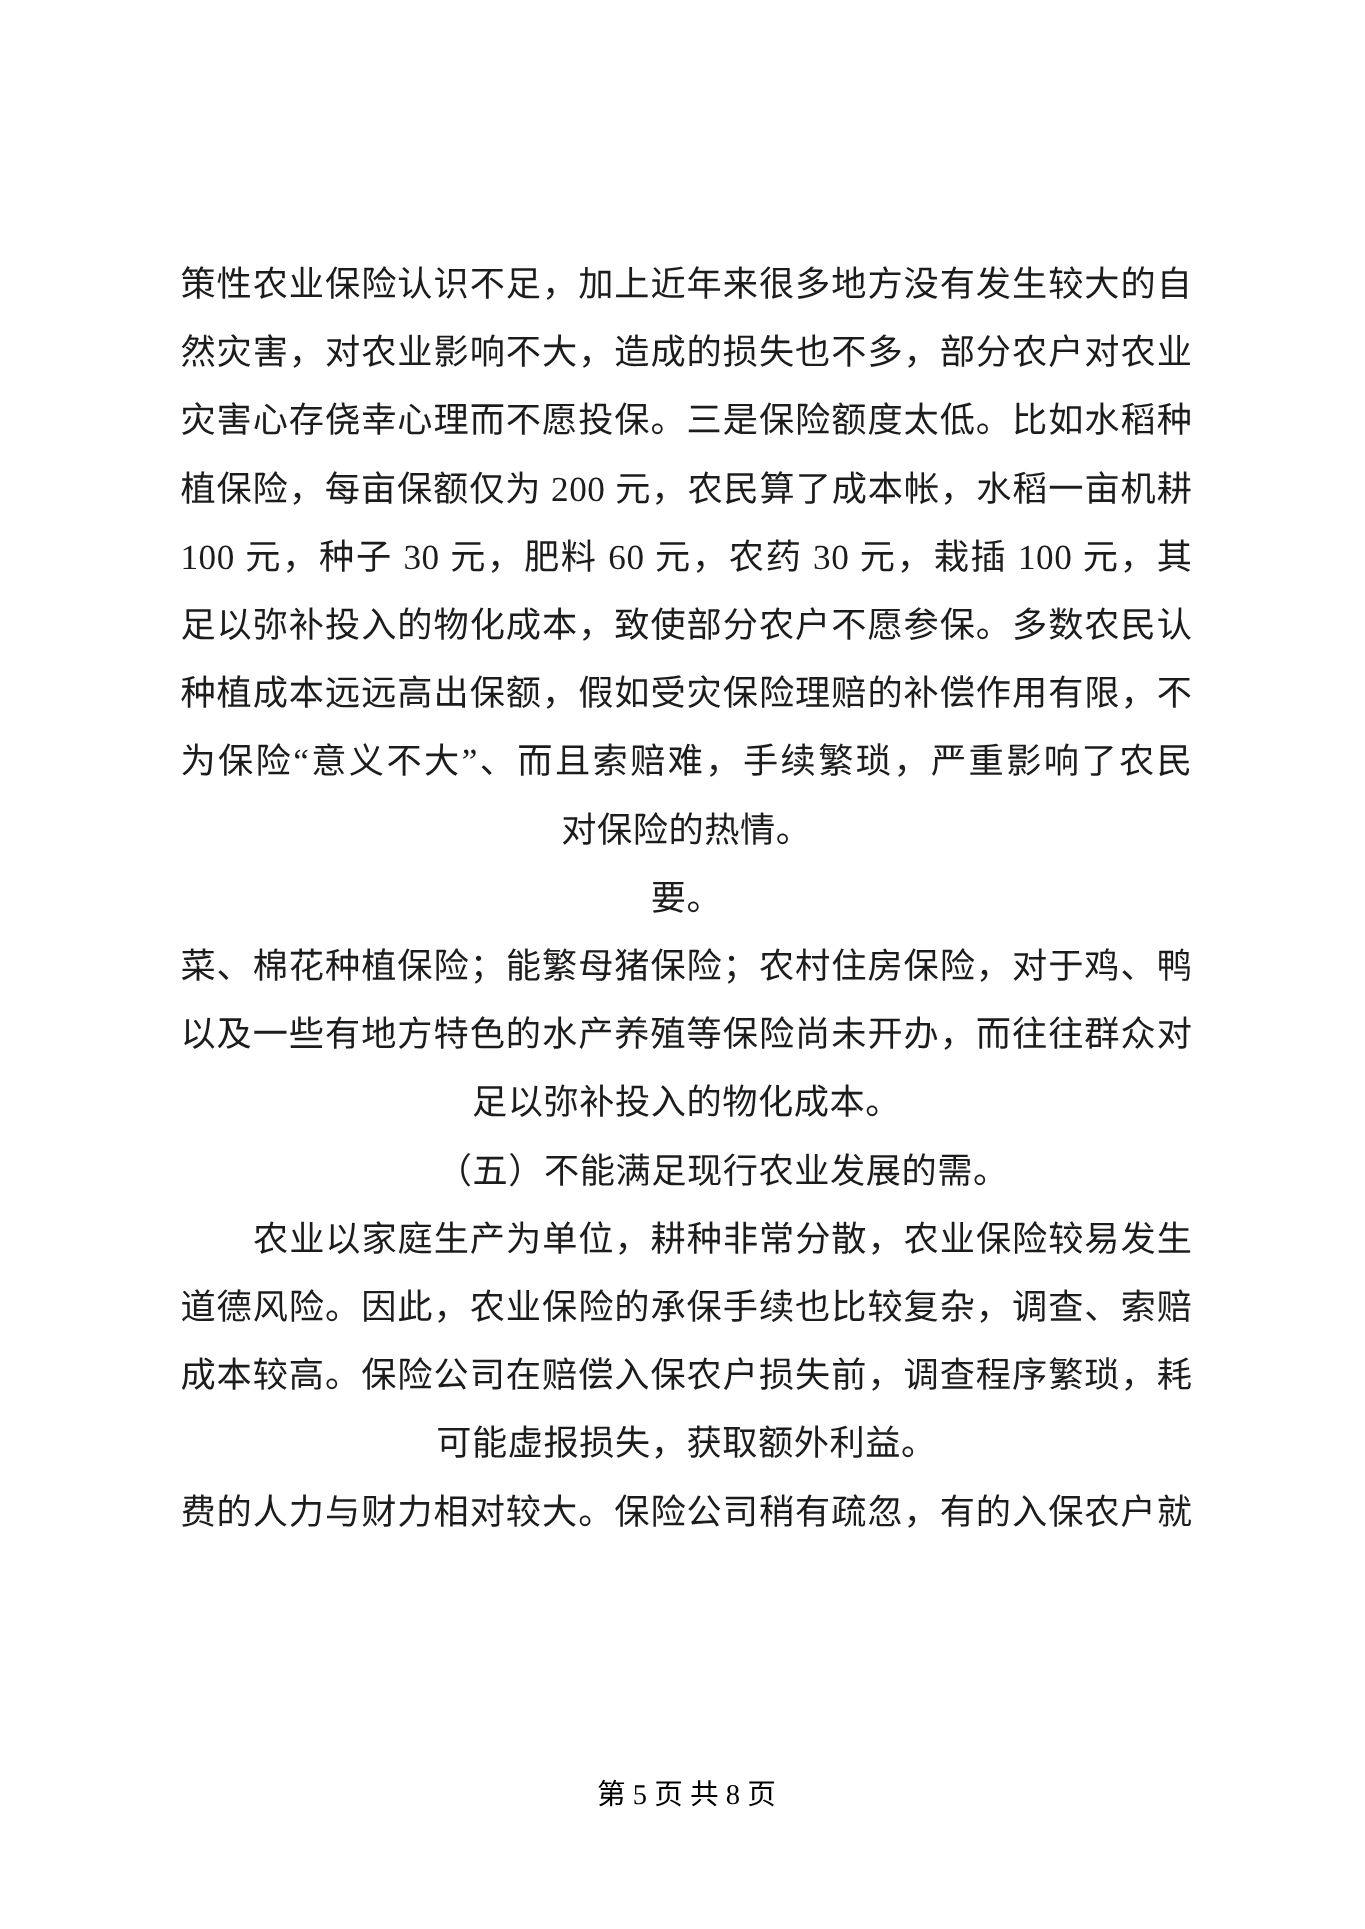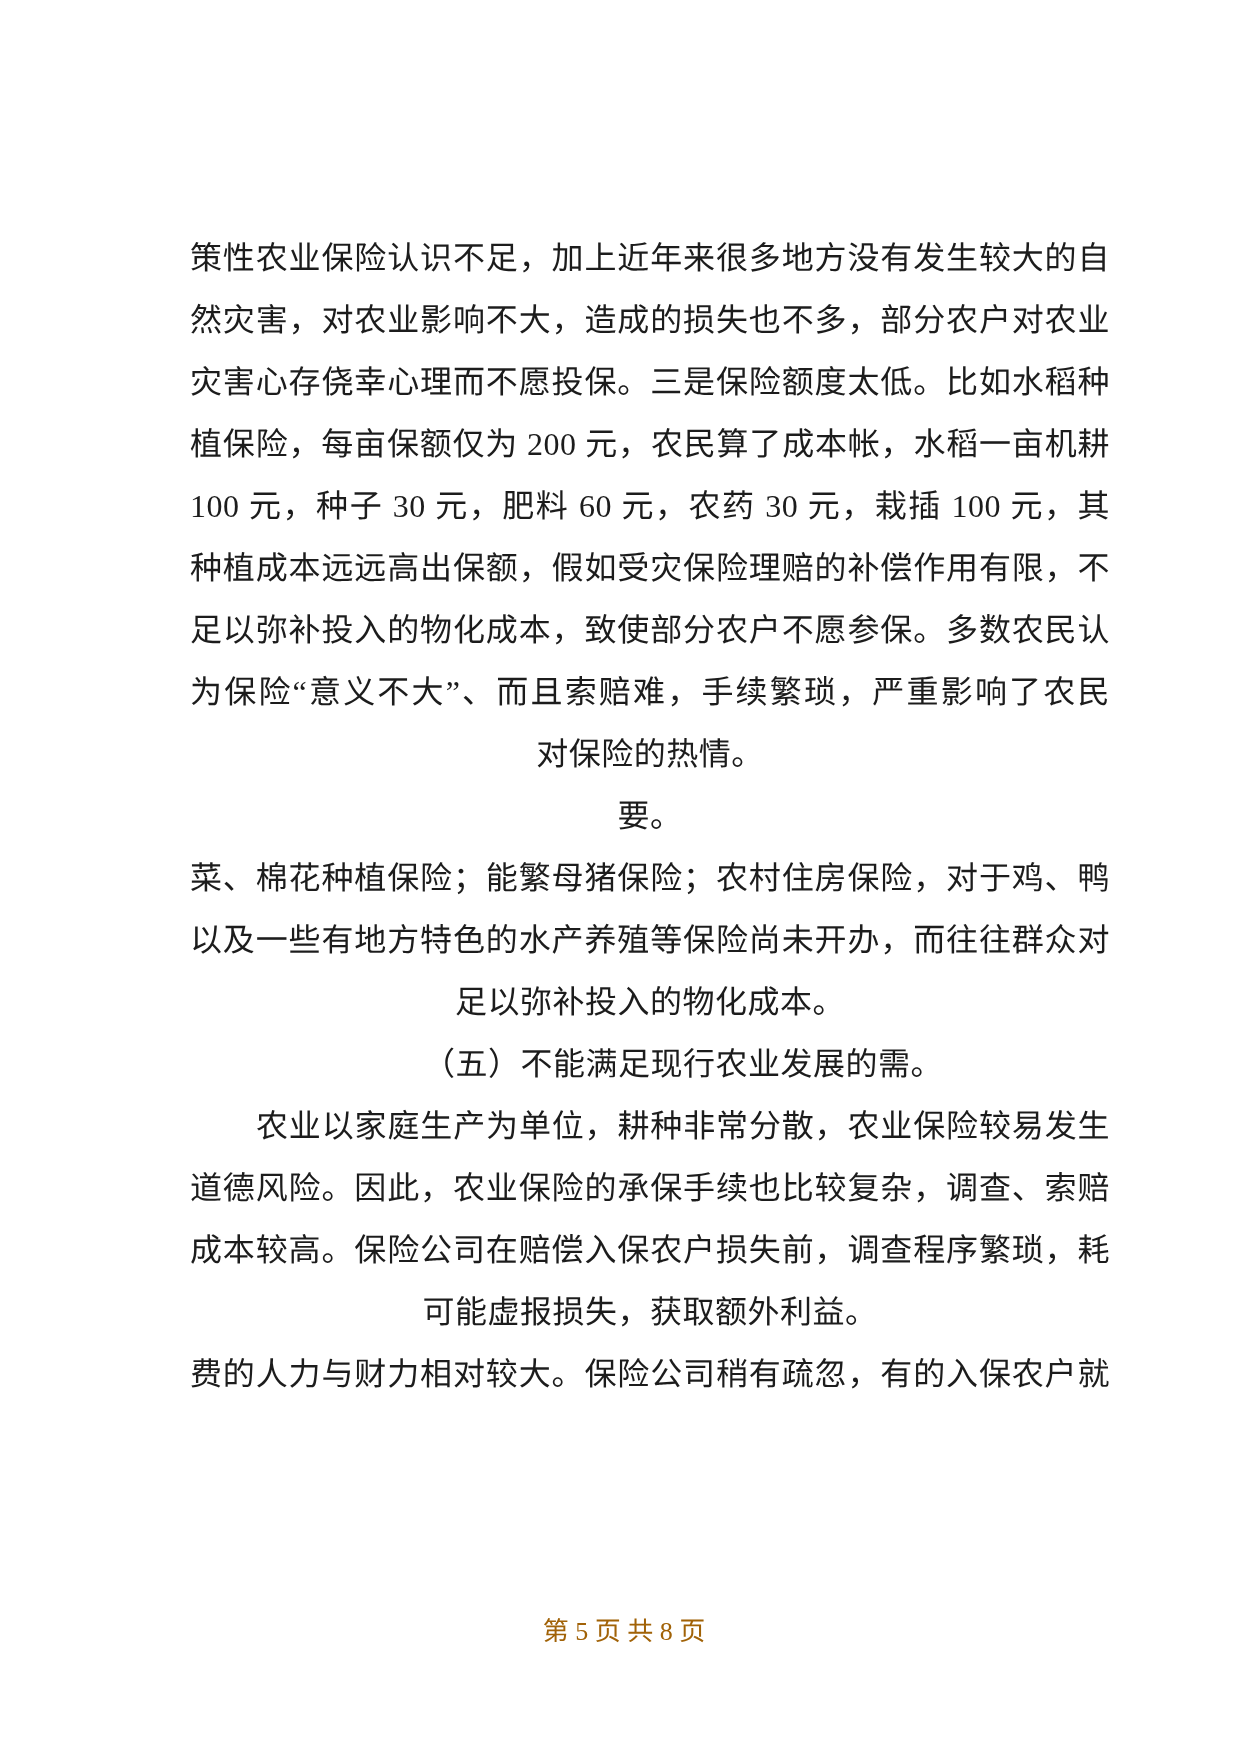--- a/index.html
+++ b/index.html
@@ -14,21 +14,20 @@
     background: #ffffff;
     font-family: "Liberation Serif", "DejaVu Serif", serif;
     color: #1c1c1c;
     overflow: hidden;
   }
   .textcol {
     position: absolute;
     left: 164px;
     top: 227px;
     width: 920px;
-    margin-left: 26px;
   }
   .ln {
     font-size: 32px;
     line-height: 62px;
     height: 62px;
     overflow: hidden;
     text-align: center;
     letter-spacing: 0.5px;
   }
   
@@ -42,35 +41,35 @@
     text-indent: 66px;
   }
   .footer {
     position: absolute;
     left: 164px;
     top: 1616px;
     width: 920px;
     text-align: center;
     font-size: 26px;
     line-height: 32px;
-    color: #a16207;
+    color: #000000;
   }
 </style>
 </head>
 <body>
 
 <div class="page">
   <div class="textcol">
     <div class="ln j">策性农业保险认识不足，加上近年来很多地方没有发生较大的自</div>
     <div class="ln j">然灾害，对农业影响不大，造成的损失也不多，部分农户对农业</div>
     <div class="ln j">灾害心存侥幸心理而不愿投保。三是保险额度太低。比如水稻种</div>
     <div class="ln j">植保险，每亩保额仅为 200 元，农民算了成本帐，水稻一亩机耕</div>
     <div class="ln j">100 元，种子 30 元，肥料 60 元，农药 30 元，栽插 100 元，其</div>
+    <div class="ln j">足以弥补投入的物化成本，致使部分农户不愿参保。多数农民认</div>
     <div class="ln j">种植成本远远高出保额，假如受灾保险理赔的补偿作用有限，不</div>
-    <div class="ln j">足以弥补投入的物化成本，致使部分农户不愿参保。多数农民认</div>
     <div class="ln j">为保险“意义不大”、而且索赔难，手续繁琐，严重影响了农民</div>
     <div class="ln">对保险的热情。</div>
     <div class="ln">要。</div>
     <div class="ln j">菜、棉花种植保险；能繁母猪保险；农村住房保险，对于鸡、鸭</div>
     <div class="ln j">以及一些有地方特色的水产养殖等保险尚未开办，而往往群众对</div>
     <div class="ln">足以弥补投入的物化成本。</div>
     <div class="ln ind">（五）不能满足现行农业发展的需。</div>
     <div class="ln j ind">农业以家庭生产为单位，耕种非常分散，农业保险较易发生</div>
     <div class="ln j">道德风险。因此，农业保险的承保手续也比较复杂，调查、索赔</div>
     <div class="ln j">成本较高。保险公司在赔偿入保农户损失前，调查程序繁琐，耗</div>

